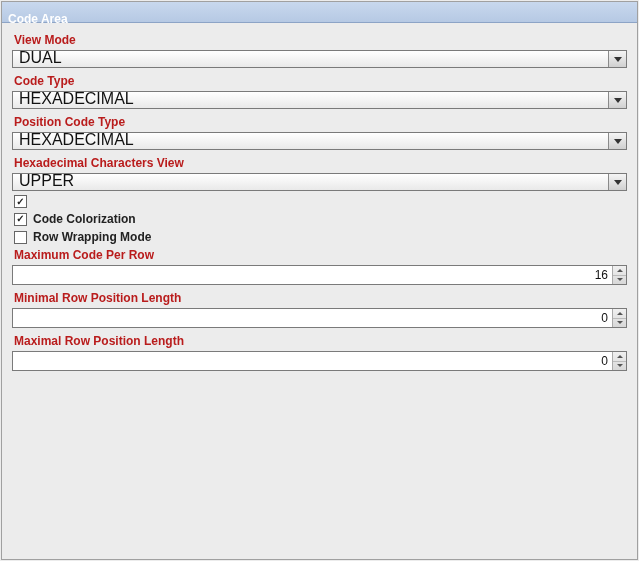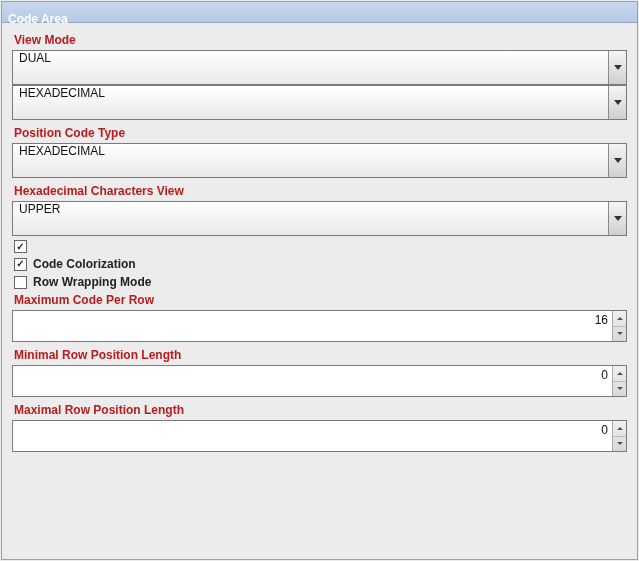--- a/index.html
+++ b/index.html
@@ -34,25 +34,25 @@
   }
   .label {
     font-weight: bold;
     color: #b91c1c;
     margin: 6px 2px 3px 2px;
     font-size: 12px;
   }
   .label.first { margin-top: 2px; }
   .select {
     display: flex;
-    align-items: flex-start;
+    align-items: flex-end;
     border: 1px solid #7a7a7a;
     background: linear-gradient(#ffffff, #e9e9e9);
-    height: 35px;
-    font-size: 12px;
+    height: 18px;
+    font-size: 16px;
   }
   .select .value {
     flex: 1;
     padding: 0 6px;
     color: #111;
   }
   .select .dd-btn {
     width: 18px;
     height: 100%;
     border-left: 1px solid #8a8a8a;
@@ -85,21 +85,21 @@
     align-items: center;
     justify-content: center;
     font-size: 10px;
     line-height: 1;
     color: #222;
   }
   .spin-row {
     display: flex;
     border: 1px solid #7a7a7a;
     background: #7dd3fc;
-    height: 32px;
+    height: 20px;
     margin-bottom: 2px;
   }
   .spin-input {
     flex: 1;
     text-align: right;
     padding: 0 4px;
     font-size: 12px;
     line-height: 18px;
     color: #111;
     background: #fff;
@@ -139,20 +139,21 @@
   <div class="content">
 
     <div class="label first">View Mode</div>
     <div class="select">
       <div class="value">DUAL</div>
       <div class="dd-btn">
           <div class="chev-down"></div>
         </div>
     </div>
 
+    <div class="label">Code Type</div>
     <div class="select">
       <div class="value">HEXADECIMAL</div>
       <div class="dd-btn">
           <div class="chev-down"></div>
         </div>
     </div>
 
     <div class="label">Position Code Type</div>
     <div class="select">
       <div class="value">HEXADECIMAL</div>

